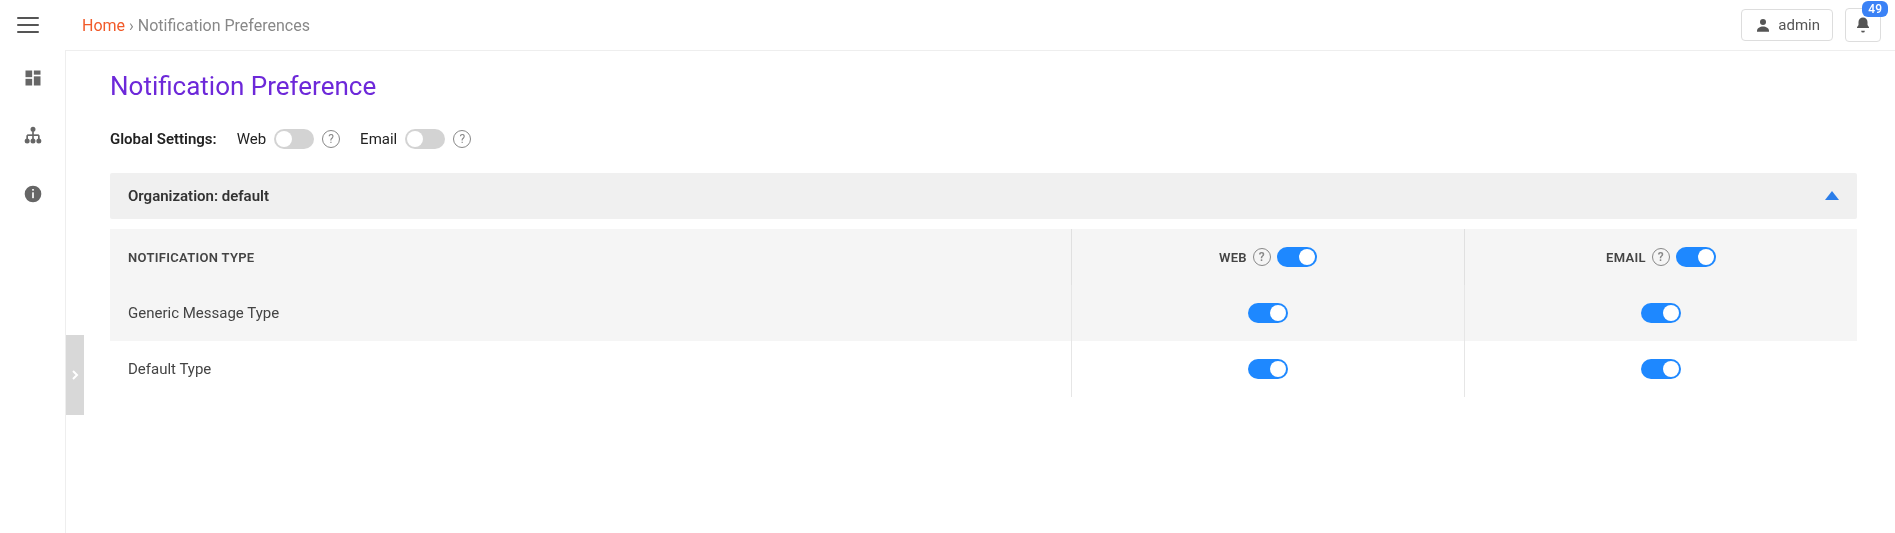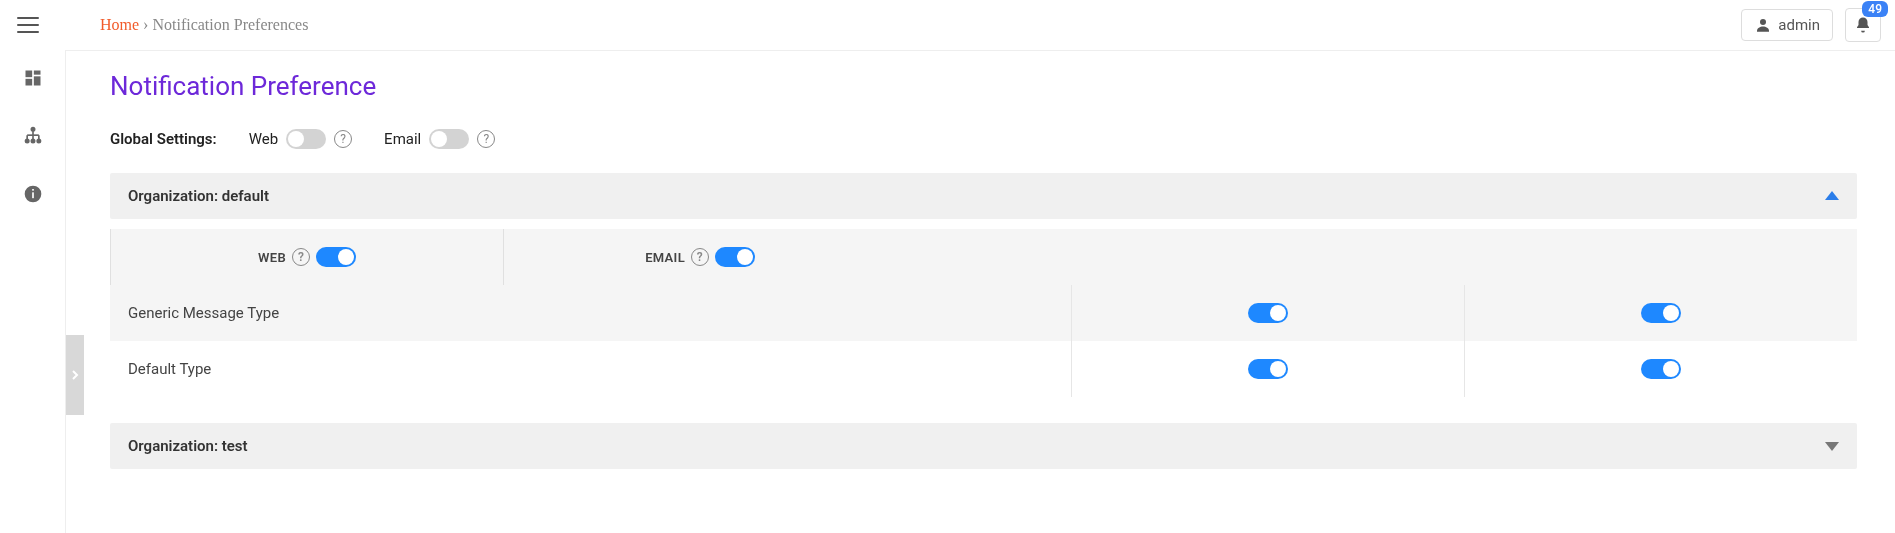--- a/index.html
+++ b/index.html
@@ -22,24 +22,23 @@
   .hamburger {
     width: 40px;
     height: 40px;
     display: flex;
     align-items: center;
     justify-content: center;
     cursor: pointer;
     color: #555;
   }
   .breadcrumb {
-    margin-left: 52px;
+    margin-left: 34px;
     font-size: 16px;
     color: #888;
-    font-family: Liberation Serif, serif;
   }
   .breadcrumb .home {
     color: #f15a29;
   }
   .spacer { flex: 1; }
   .user-chip {
     display: flex;
     align-items: center;
     gap: 6px;
     border: 1px solid #ddd;
@@ -119,21 +118,21 @@
   }
   .page-title {
     font-size: 26px;
     font-weight: 400;
     color: #6d28d9;
     margin-top: 10px;
   }
   .global-row {
     display: flex;
     align-items: center;
-    gap: 16px;
+    gap: 4px;
     margin-top: 28px;
     font-size: 15px;
     color: #222;
     text-align: center;
   }
   .global-row .lbl-strong { font-weight: 600; }
   .global-row .seg {
     display: flex; align-items: center; gap: 8px;
     margin-left: 16px;
   }
@@ -306,20 +305,21 @@
     <div class="panel-header">
       <span>Organization: default</span>
       <span class="chev">
         <svg width="14" height="10" viewBox="0 0 14 10" fill="currentColor">
             <polygon points="7,0 14,9 0,9"></polygon>
           </svg>
       </span>
     </div>
     <div class="panel-body">
       <div class="tbl-head">
+        <div class="col-type">NOTIFICATION TYPE</div>
         <div class="col-web">
           <span>WEB</span>
           <span class="help-circle">?</span>
           <span class="toggle on"></span>
         </div>
         <div class="col-email">
           <span>EMAIL</span>
           <span class="help-circle">?</span>
           <span class="toggle on"></span>
         </div>
@@ -338,23 +338,13 @@
         <div class="col-web">
             <span class="toggle on"></span>
           </div>
         <div class="col-email">
             <span class="toggle on"></span>
           </div>
       </div>
     </div>
   </div>
 
-  <div class="panel second">
-    <div class="panel-header collapsed">
-      <span>Organization: test</span>
-      <span class="chev">
-        <svg width="14" height="10" viewBox="0 0 14 10" fill="currentColor">
-            <polygon points="0,1 14,1 7,10"></polygon>
-          </svg>
-      </span>
-    </div>
-  </div>
 </div>
 
 </body></html>

